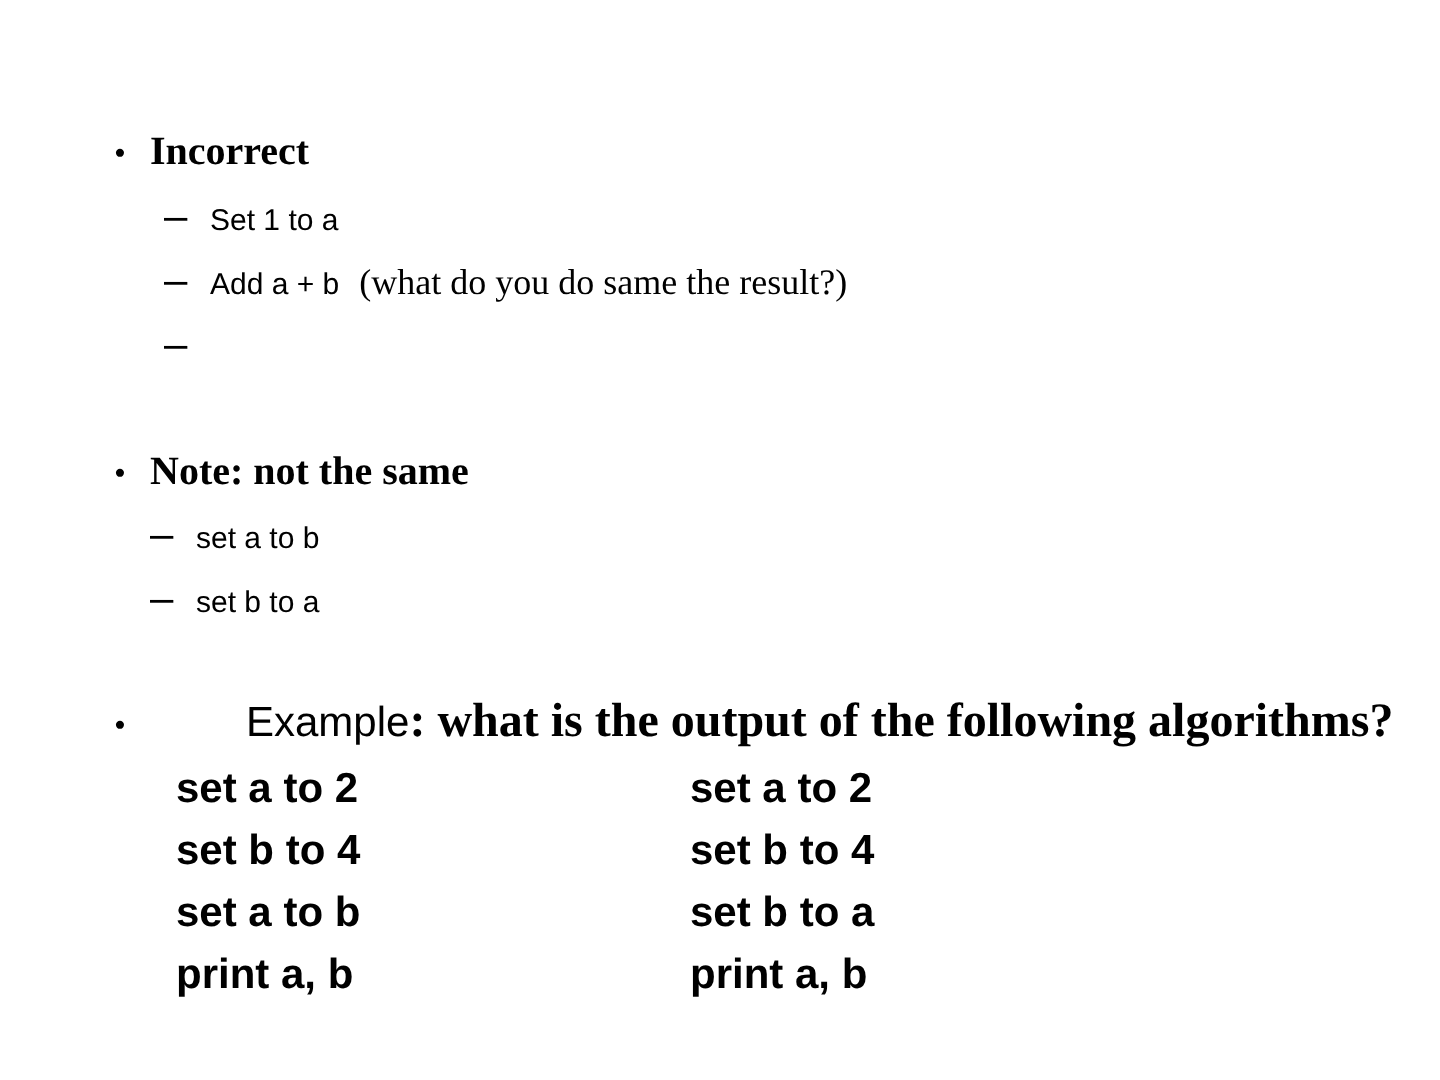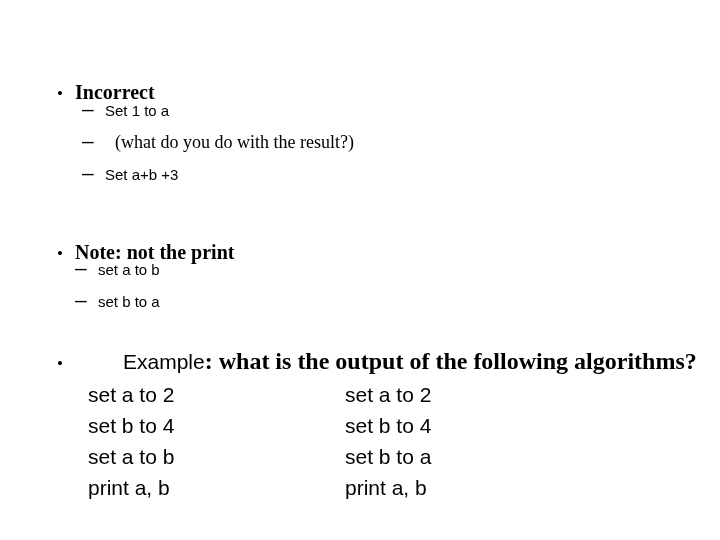--- a/index.html
+++ b/index.html
@@ -45,21 +45,20 @@
     display: inline-block;
     width: 18px;
     flex: 0 0 18px;
     font-family: "Liberation Serif", serif;
     font-size: 17px;
     line-height: 1;
     color: #000;
   }
   .bullet-text {
     display: inline-block;
-    margin-top: 16px;
   }
 
   
   .dash-row {
     position: absolute;
     display: flex;
     align-items: baseline;
     white-space: nowrap;
   }
   .dash-mark {
@@ -97,21 +96,21 @@
     font-family: "Liberation Serif", serif;
     font-weight: bold;
     font-size: 24px;
     line-height: 1;
   }
 
   
   .code-col {
     position: absolute;
     font-family: "Liberation Sans", sans-serif;
-    font-weight: normal;
+    font-weight: bold;
     font-size: 21px;
     line-height: 31px;
     white-space: nowrap;
   }
   .code-line {
     display: block;
   }
 </style>
 </head>
 <body>
@@ -123,31 +122,31 @@
     <span class="bullet-text serif-bold lvl1-title">Incorrect</span>
   </div>
 
   <div class="dash-row" style="left:82px; top:98px;">
     <span class="dash-mark">–</span>
     <span class="sans lvl2-text">Set 1 to a</span>
   </div>
 
   <div class="dash-row" style="left:82px; top:130px;">
     <span class="dash-mark">–</span>
-    <span class="paren-note">(what do you do with the result?)</span>
+    <span class="sans lvl2-text">Add a + b</span>
+    <span class="paren-note">(what do you do same the result?)</span>
   </div>
 
   <div class="dash-row" style="left:82px; top:162px;">
     <span class="dash-mark">–</span>
-    <span class="sans lvl2-text">Set a+b +3</span>
   </div>
 
   <div class="bullet-row" style="left:57px; top:226px;">
     <span class="bullet-dot">•</span>
-    <span class="bullet-text serif-bold lvl1-title">Note: not the print</span>
+    <span class="bullet-text serif-bold lvl1-title">Note: not the same</span>
   </div>
 
   <div class="dash-row" style="left:75px; top:257px;">
     <span class="dash-mark">–</span>
     <span class="sans lvl2-text">set a to b</span>
   </div>
 
   <div class="dash-row" style="left:75px; top:289px;">
     <span class="dash-mark">–</span>
     <span class="sans lvl2-text">set b to a</span>

